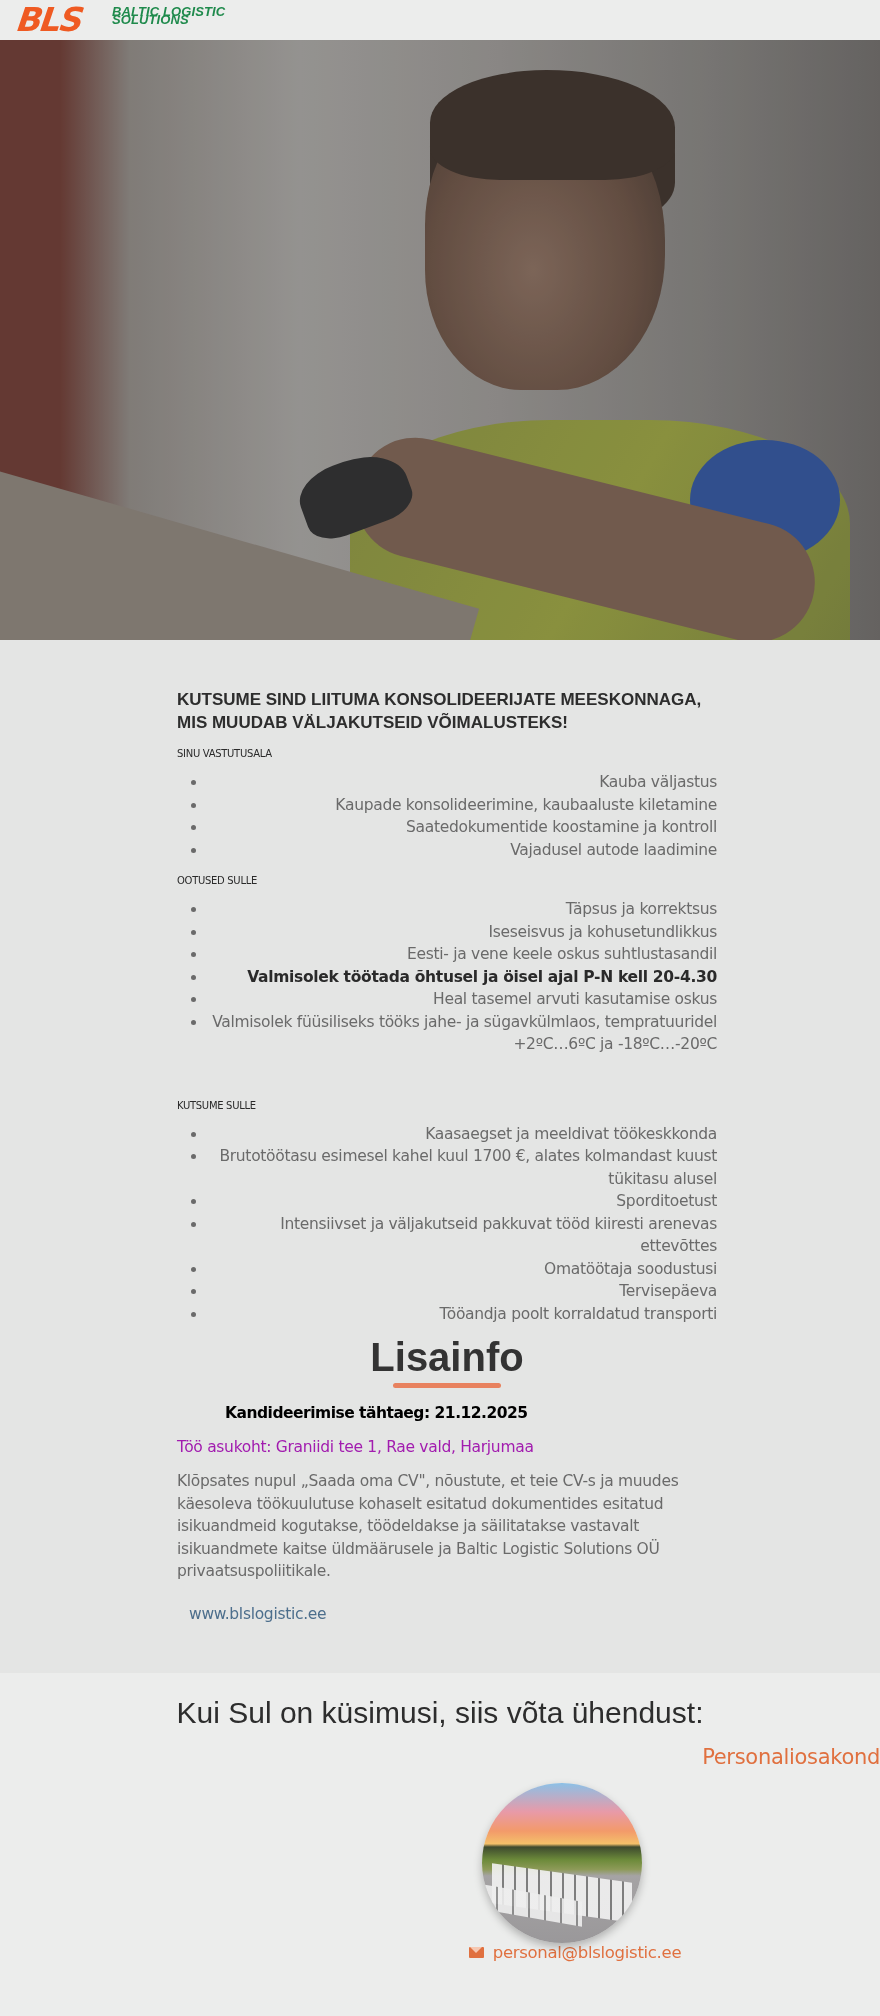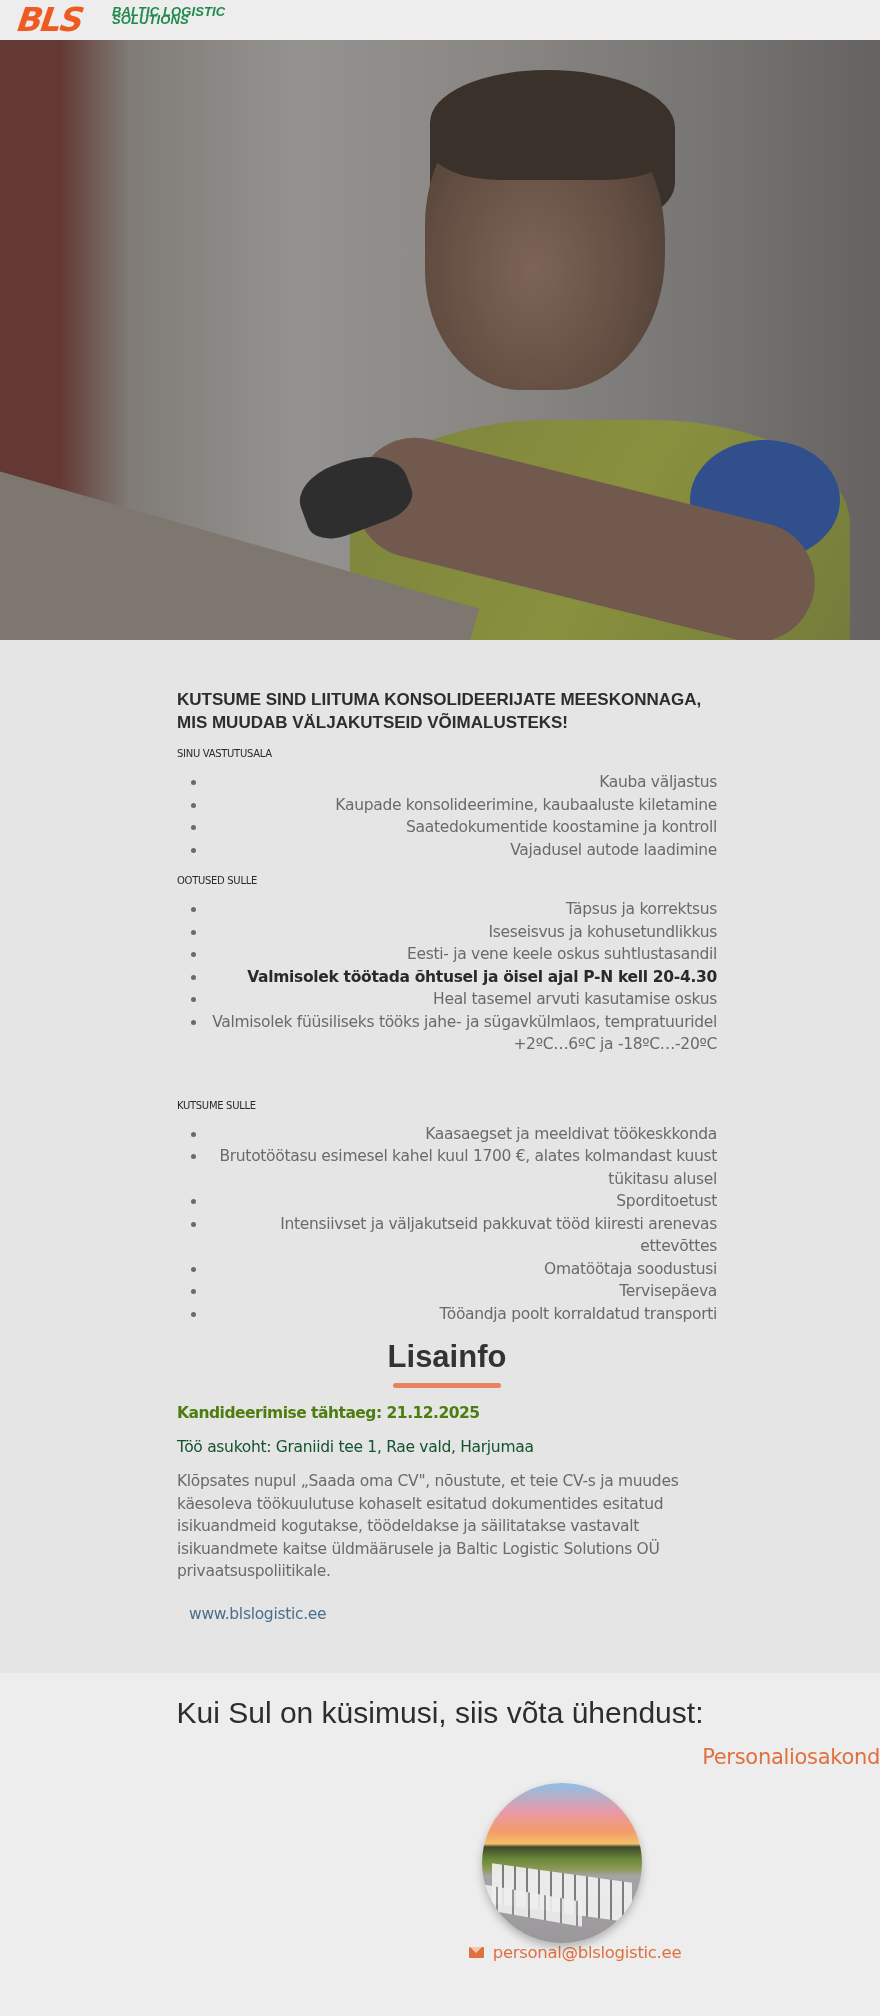--- a/index.html
+++ b/index.html
@@ -30,24 +30,24 @@
   .main { background: #e4e5e4; padding: 48px 0 50px 0; }
   .content { width: 540px; margin-left: 177px; }
   h1.job-title { font-family: "Liberation Sans", sans-serif; font-weight: bold; font-size: 17px; line-height: 23px; color: #2d2d2d; margin-bottom: 14px; letter-spacing: 0px; }
   h2.section-title { font-family: "DejaVu Sans", sans-serif; font-weight: 500; font-size: 10px; color: #2a2a2a; margin-bottom: 12px; letter-spacing: -0.3px; }
   ul.list { list-style: none; margin-bottom: 14px; text-align: right; }
   ul.list li { position: relative; padding-left: 32px; font-family: "DejaVu Sans", sans-serif; font-size: 15.5px; line-height: 22.5px; color: #6a6a6a; letter-spacing: -0.3px; }
   ul.list li::before { content: ""; position: absolute; left: 14px; top: 9px; width: 5px; height: 5px; border-radius: 50%; background: #6a6a6a; }
   ul.list li.strong { color: #2a2a2a; font-weight: bold; }
   .spacer { height: 30px; }
 
-  .lisainfo-title { text-align: center; font-family: "Liberation Sans", sans-serif; font-weight: bold; font-size: 31px; color: #333; margin-top: 4px; line-height: 36px; }
+  .lisainfo-title { text-align: center; font-family: "Liberation Sans", sans-serif; font-weight: bold; font-size: 40px; color: #333; margin-top: 4px; line-height: 36px; }
   .lisainfo-line { width: 108px; height: 5px; background: #e8825f; border-radius: 3px; margin: 8px auto 16px auto; }
-  .deadline { font-family: "DejaVu Sans", sans-serif; font-weight: bold; font-size: 15.5px; color: #4d7c0f; margin-bottom: 16px; letter-spacing: -0.5px; }
-  .location { font-family: "DejaVu Sans", sans-serif; font-size: 15.5px; color: #14532d; margin-bottom: 14px; letter-spacing: -0.3px; }
+  .deadline { font-family: "DejaVu Sans", sans-serif; font-weight: bold; font-size: 15.5px; color: #000000; margin-bottom: 16px; letter-spacing: -0.5px; margin-left: 48px; }
+  .location { font-family: "DejaVu Sans", sans-serif; font-size: 15.5px; color: #a21caf; margin-bottom: 14px; letter-spacing: -0.3px; }
   .consent { font-family: "DejaVu Sans", sans-serif; font-size: 15.5px; line-height: 22.5px; color: #6a6a6a; margin-bottom: 22px; letter-spacing: -0.3px; }
   .website { font-family: "DejaVu Sans", sans-serif; font-size: 15.5px; color: #4c6e8c; text-decoration: none; letter-spacing: -0.3px; margin-left: 12px; }
 
   .contact { background: #ecedec; height: 299px; padding-top: 22px; }
   .contact-title { text-align: center; font-family: "Liberation Sans", sans-serif; font-weight: normal; font-size: 30px; color: #2d2d2d; line-height: 36px; }
   .dept { text-align: right; font-family: "DejaVu Sans", sans-serif; font-size: 21px; color: #e0703f; margin-top: 14px; letter-spacing: -0.3px; }
   .contact-row { display: flex; align-items: center; margin-top: 14px; padding-left: 244px; flex-direction: column; }
   .avatar { width: 160px; height: 160px; border-radius: 50%; overflow: hidden; box-shadow: 0 4px 8px rgba(0,0,0,0.25); position: relative;
     background: linear-gradient(180deg, #8cc0e6 0%, #e89aa8 18%, #f39a6a 30%, #f4c06a 38%, #3e4a2e 40%, #6c8a3a 48%, #8d9a58 54%, #a5a3a4 58%, #9a989a 100%); }
   .avatar .trucks { position: absolute; left: 10px; top: 90px; width: 140px; height: 40px;

